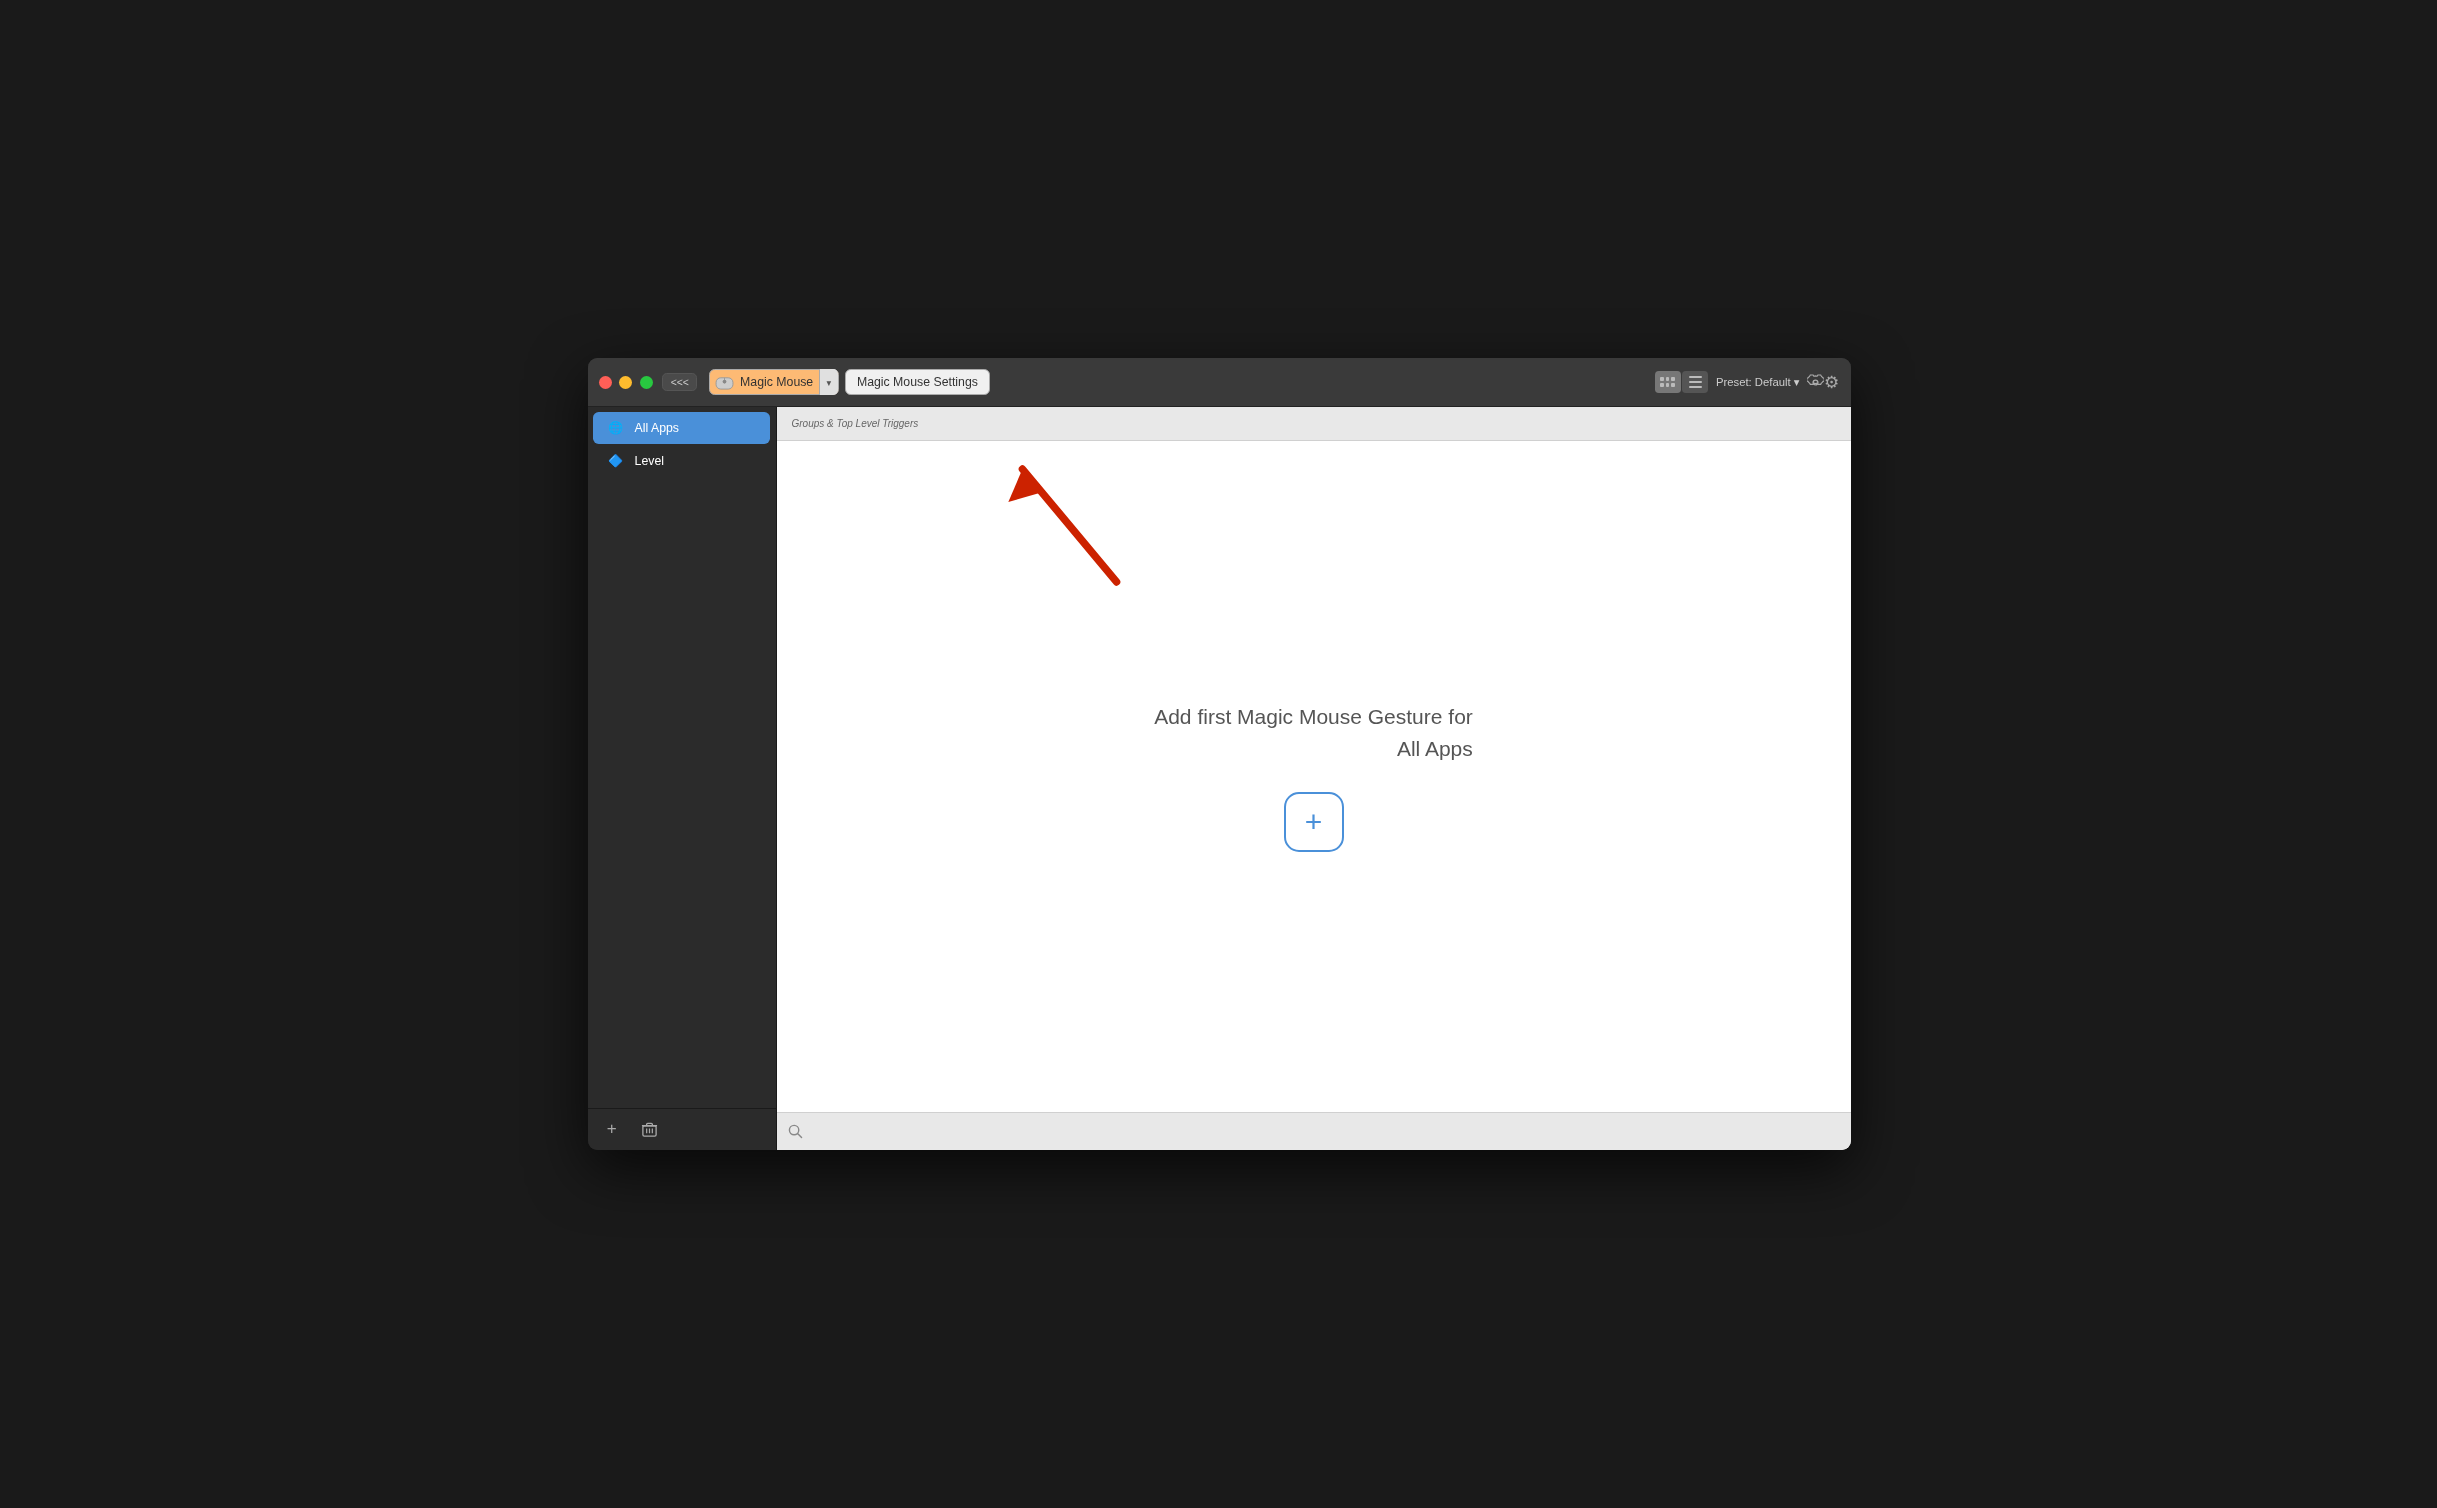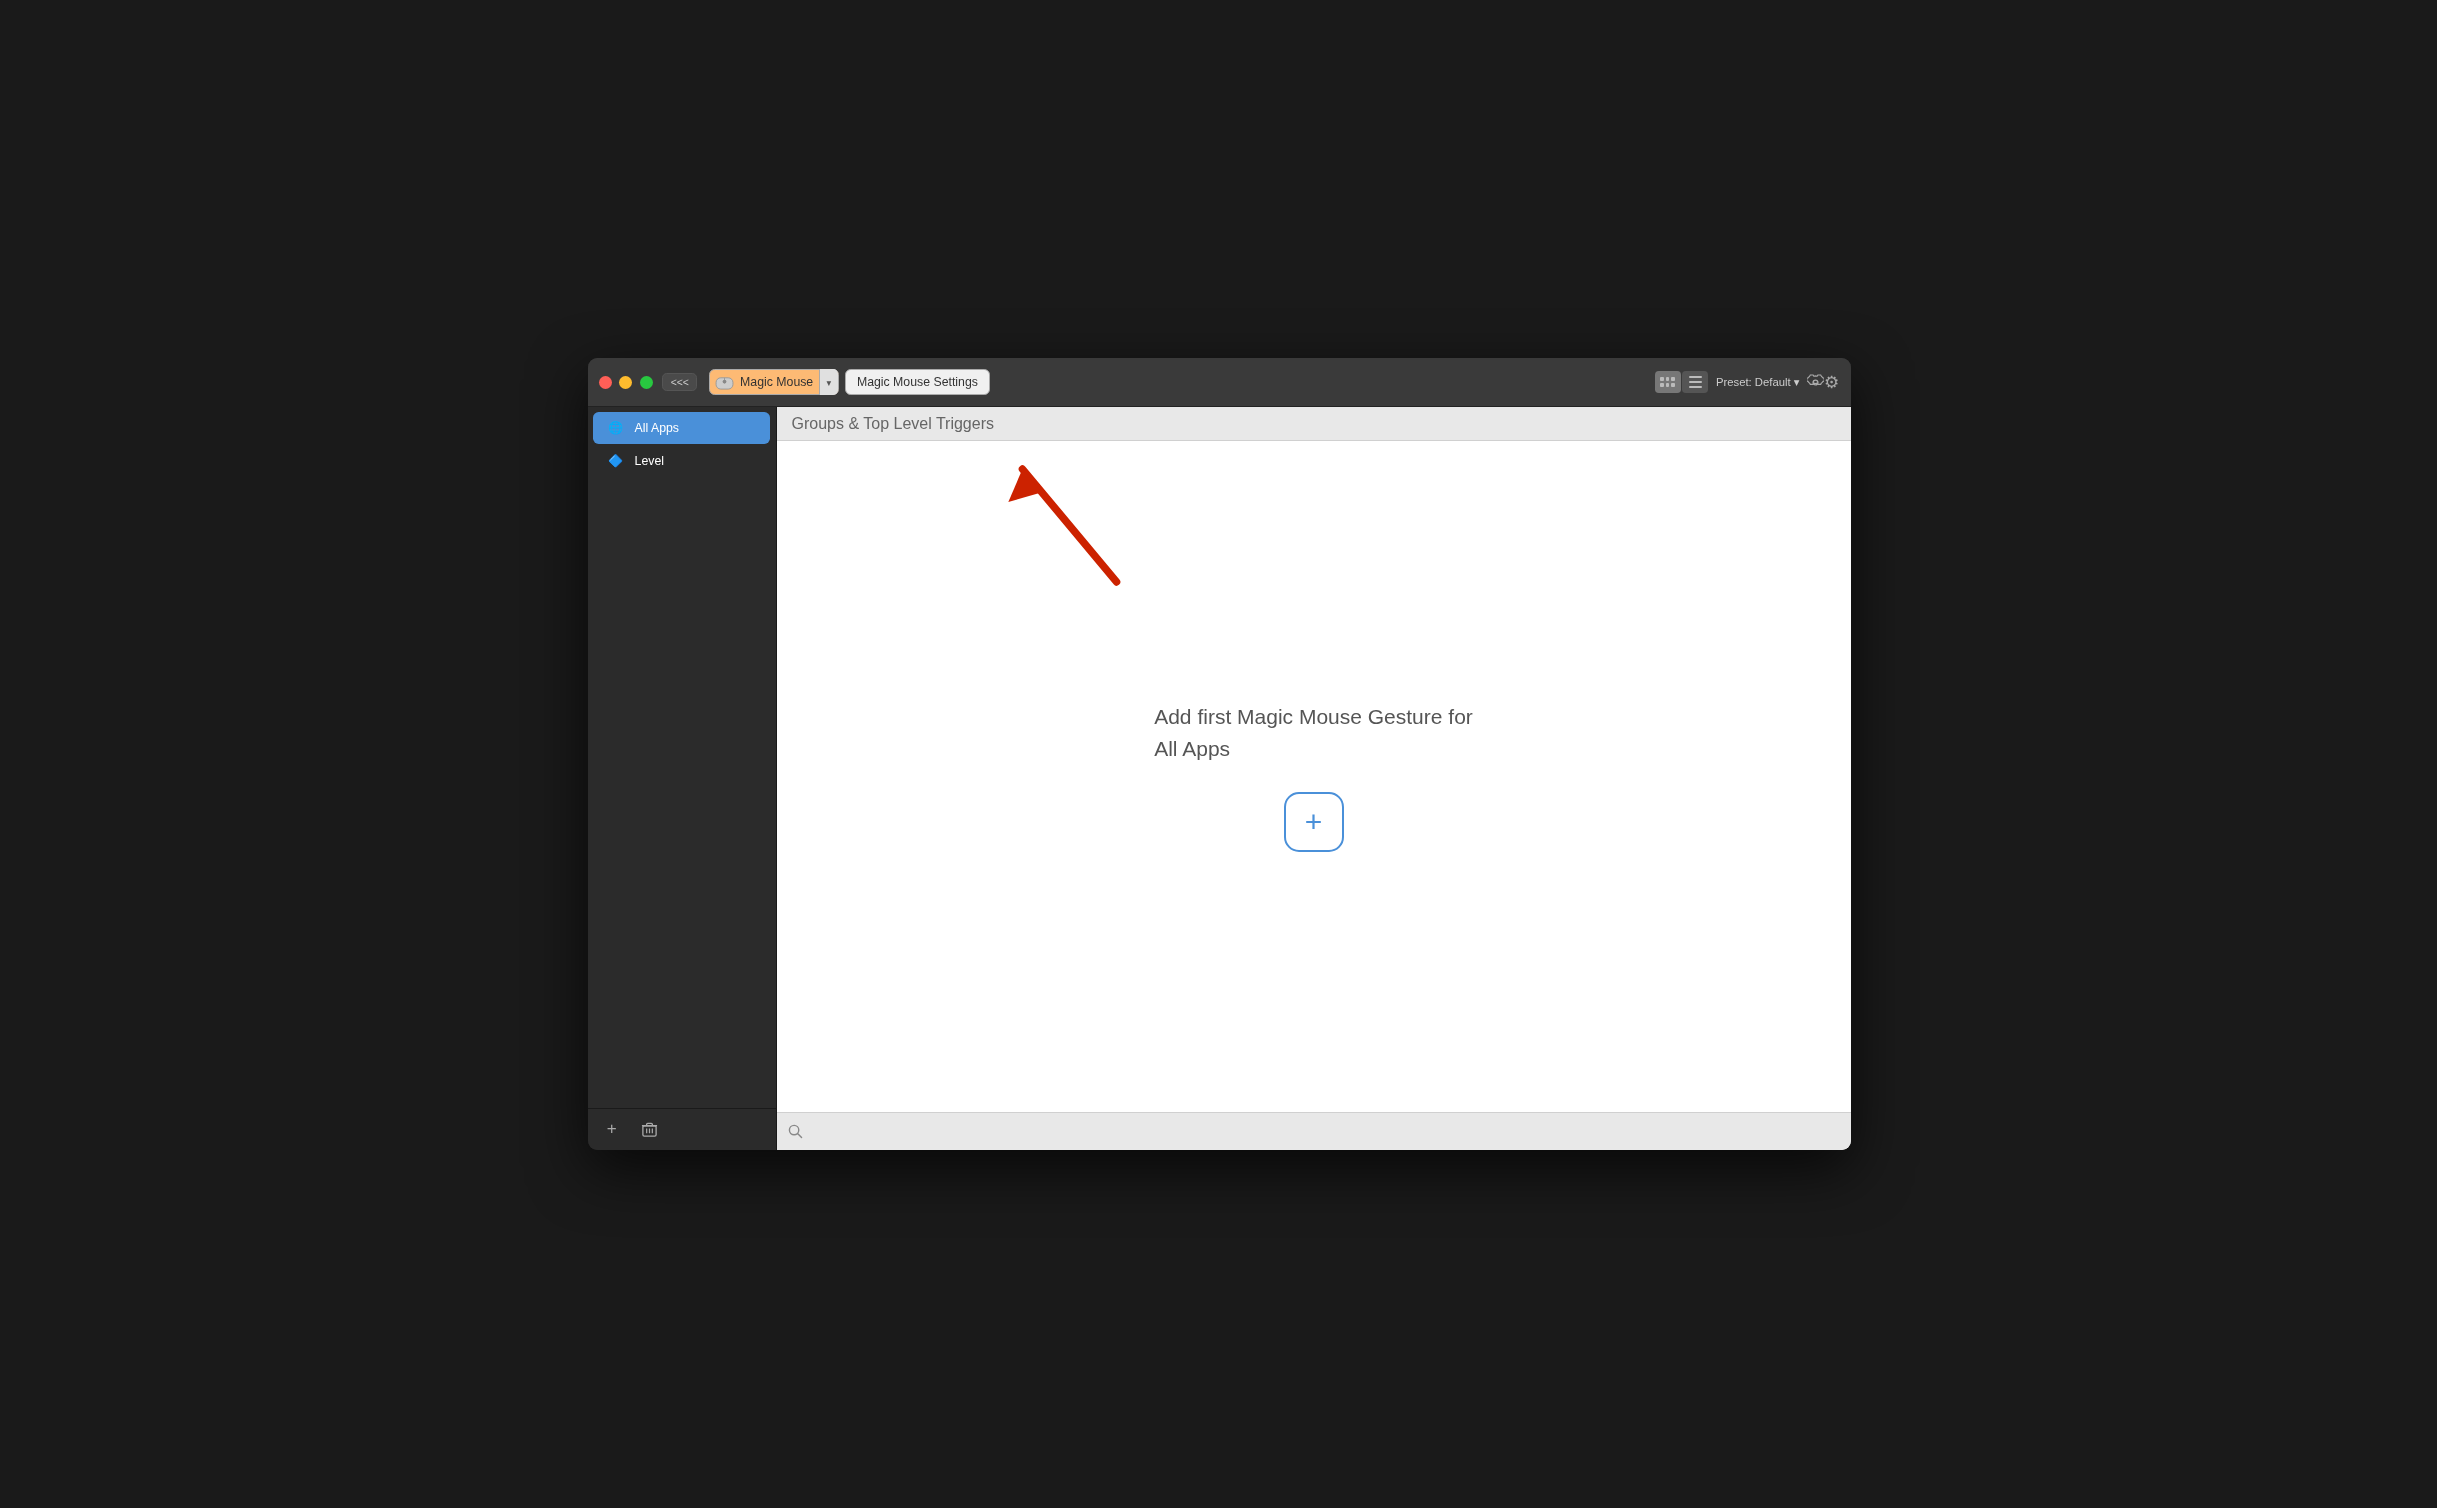--- a/index.html
+++ b/index.html
@@ -246,38 +246,39 @@
       height: 34px;
       background: #e8e8e8;
       border-bottom: 0.9px solid #d0d0d0;
       display: flex;
       align-items: center;
       padding: 0 15px;
       flex-shrink: 0;
     }
 
     .panel-toolbar-title {
-      font-size: 16px;
+      font-size: 10px;
       color: #666;
+      font-style: italic;
     }
 
     .panel-content {
       flex: 1;
       display: flex;
       flex-direction: column;
       align-items: center;
       justify-content: center;
       position: relative;
       background: #fff;
     }
 
     .empty-state-text {
       font-size: 21px;
       color: #555;
-      text-align: left;
+      text-align: right;
       line-height: 1.5;
       margin-bottom: 28px;
     }
 
     .add-gesture-btn {
       width: 60px;
       height: 60px;
       border: 2.4px solid #4a90d9;
       border-radius: 15px;
       background: transparent;

